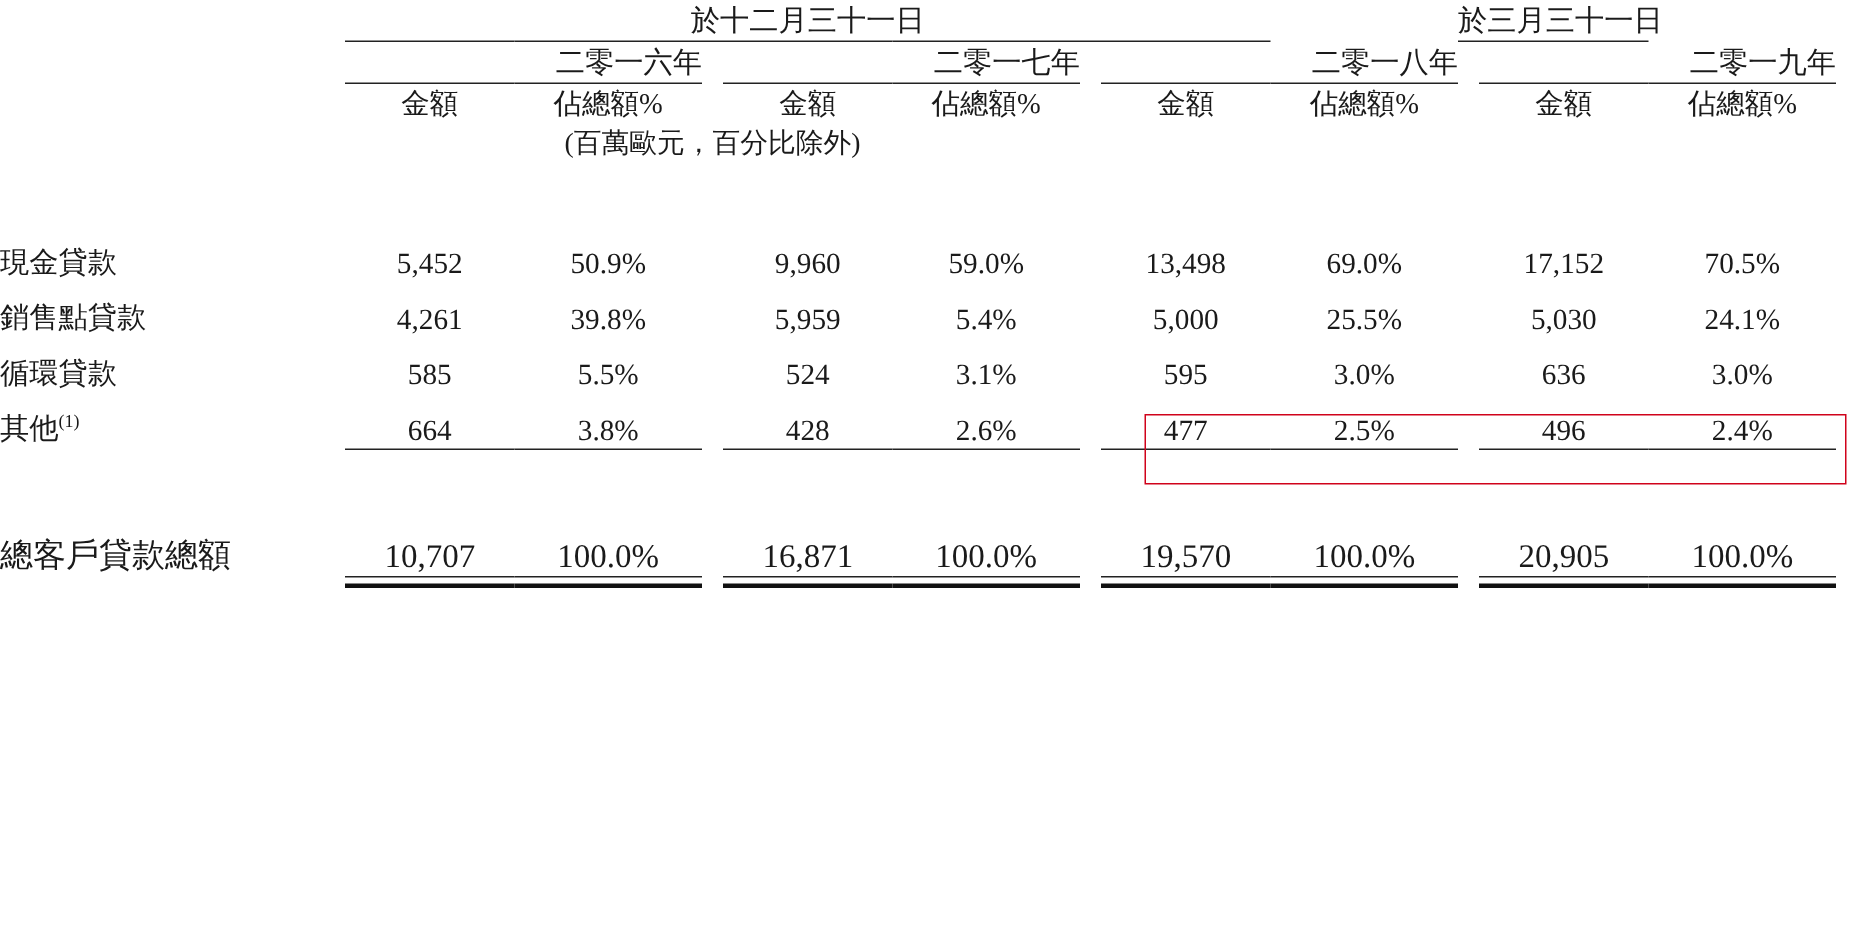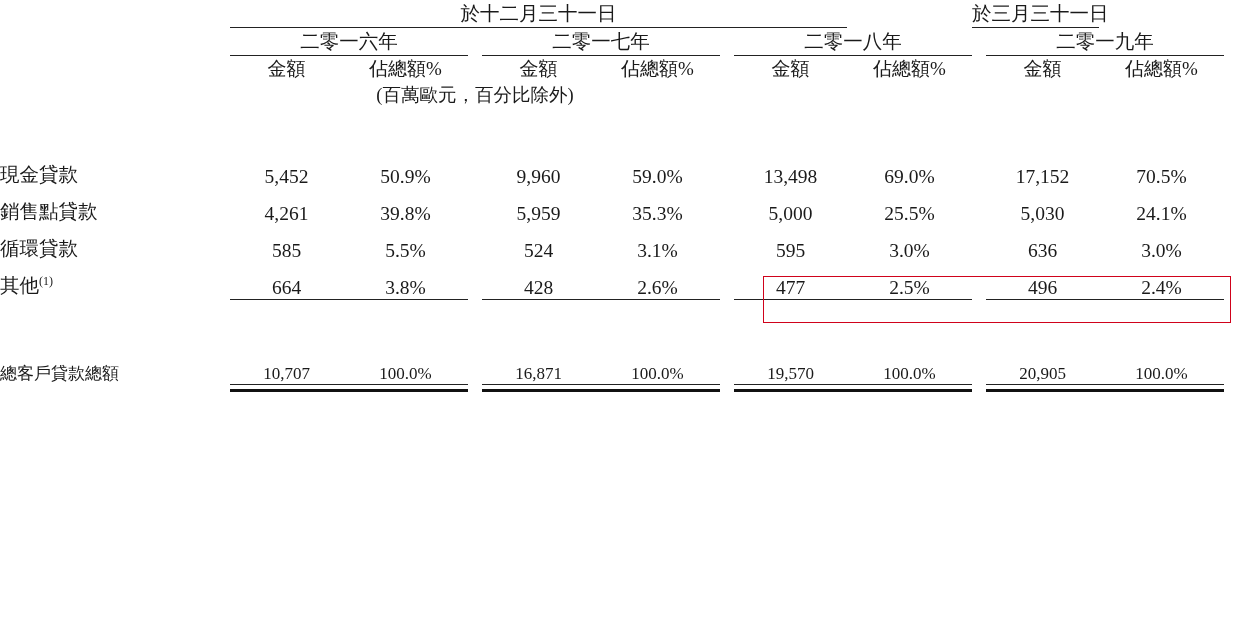--- a/index.html
+++ b/index.html
@@ -58,21 +58,21 @@
   .grp-title {
     text-align: center;
     font-size: 19.5px;
     padding-bottom: 6px;
     white-space: nowrap;
   }
   .rule-top {
     border-bottom: 1px solid #222;
   }
   .hdr-year {
-    text-align: center;
+    text-align: right;
     font-size: 19.5px;
     padding-top: 7px;
     padding-bottom: 6px;
     white-space: nowrap;
   }
   .hdr-sub {
     text-align: center;
     font-size: 19px;
     padding-top: 7px;
     padding-bottom: 4px;
@@ -86,21 +86,21 @@
     padding-bottom: 6px;
     white-space: nowrap;
   }
 
   .spacer-row td { height: 44px; }
 
   .data-row td { height: 37px; margin-left: 20px; }
 
   .sub-rule td.rl { border-bottom: 1px solid #222; }
 
-  .total-row td { height: 40px; font-size: 17px; }
+  .total-row td { height: 40px; font-size: 22px; }
   .total-label { font-size: 19.5px; }
 
   .dbl-rule td.rl {
     border-top: 1px solid #222;
     border-bottom: 1px solid #222;
     height: 4px;
   }
   .thick-rule td.rl {
     border-top: 3px solid #111;
     height: 0;
@@ -214,21 +214,21 @@
       <td class="num">17,152</td>
       <td class="num">70.5%</td>
     </tr>
 
     <tr class="data-row">
       <td class="label">銷售點貸款</td>
       <td class="num">4,261</td>
       <td class="num">39.8%</td>
       <td></td>
       <td class="num">5,959</td>
-      <td class="num">35.3%</td>
+      <td class="num">5.4%</td>
       <td></td>
       <td class="num">5,000</td>
       <td class="num">25.5%</td>
       <td></td>
       <td class="num">5,030</td>
       <td class="num">24.1%</td>
     </tr>
 
     <tr class="data-row">
       <td class="label">循環貸款</td>

